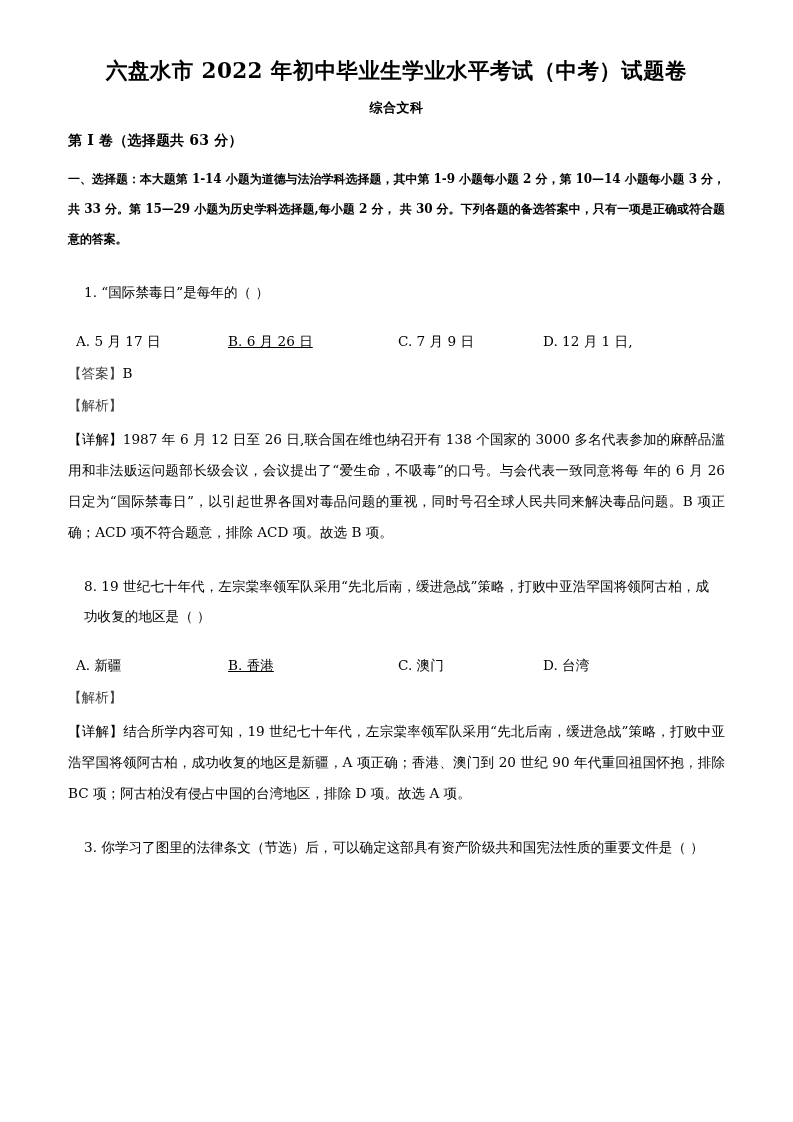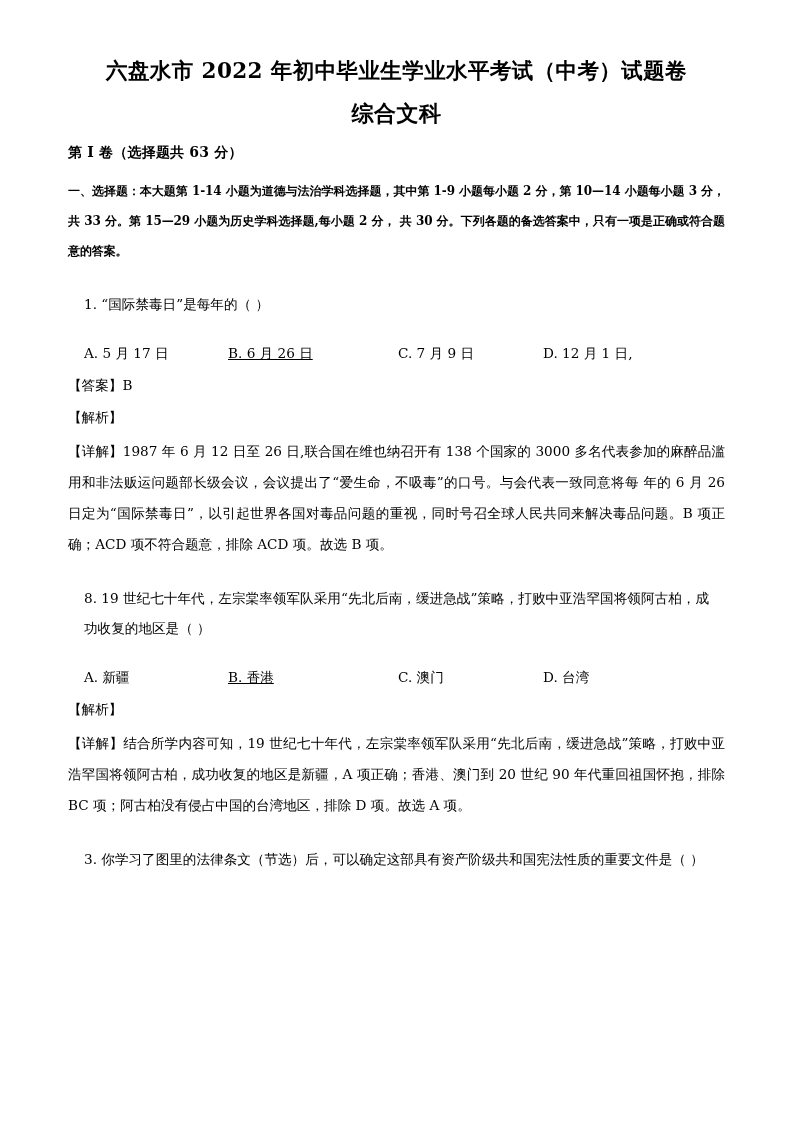--- a/index.html
+++ b/index.html
@@ -31,21 +31,21 @@
     font-weight: bold;
     font-size: 21.5px;
     letter-spacing: 0.4px;
     line-height: 1.25;
     margin: 0;
     padding-top: 58px;
   }
   .doc-subtitle {
     text-align: center;
     font-weight: bold;
-    font-size: 22px;
+    font-size: 13px;
     letter-spacing: 0.5px;
     margin: 0;
     padding-top: 14px;
   }
   .section-title {
     font-weight: bold;
     font-size: 14px;
     letter-spacing: 0.2px;
     margin: 0;
     padding-top: 15px;
@@ -88,34 +88,34 @@
     font-size: 13.6px;
     line-height: 29px;
     margin: 0;
     padding-top: 4px;
   }
   .options .opt {
     position: absolute;
     top: 4px;
     white-space: nowrap;
   }
-  .opt-a { left: 16px; }
+  .opt-a { left: 8px; }
   .opt-b { left: 160px; text-decoration: underline; }
   .opt-c { left: 330px; }
   .opt-d { left: 475px; }
 
   
   .tagline {
     font-size: 13.6px;
     line-height: 30px;
     margin: 0;
     padding-top: 2px;
   }
   .tag {
-    color: #000000;
+    color: #404040;
   }
   .tag-value {
     color: #000000;
   }
 </style>
 </head>
 <body>
 
 <div class="page">
 

